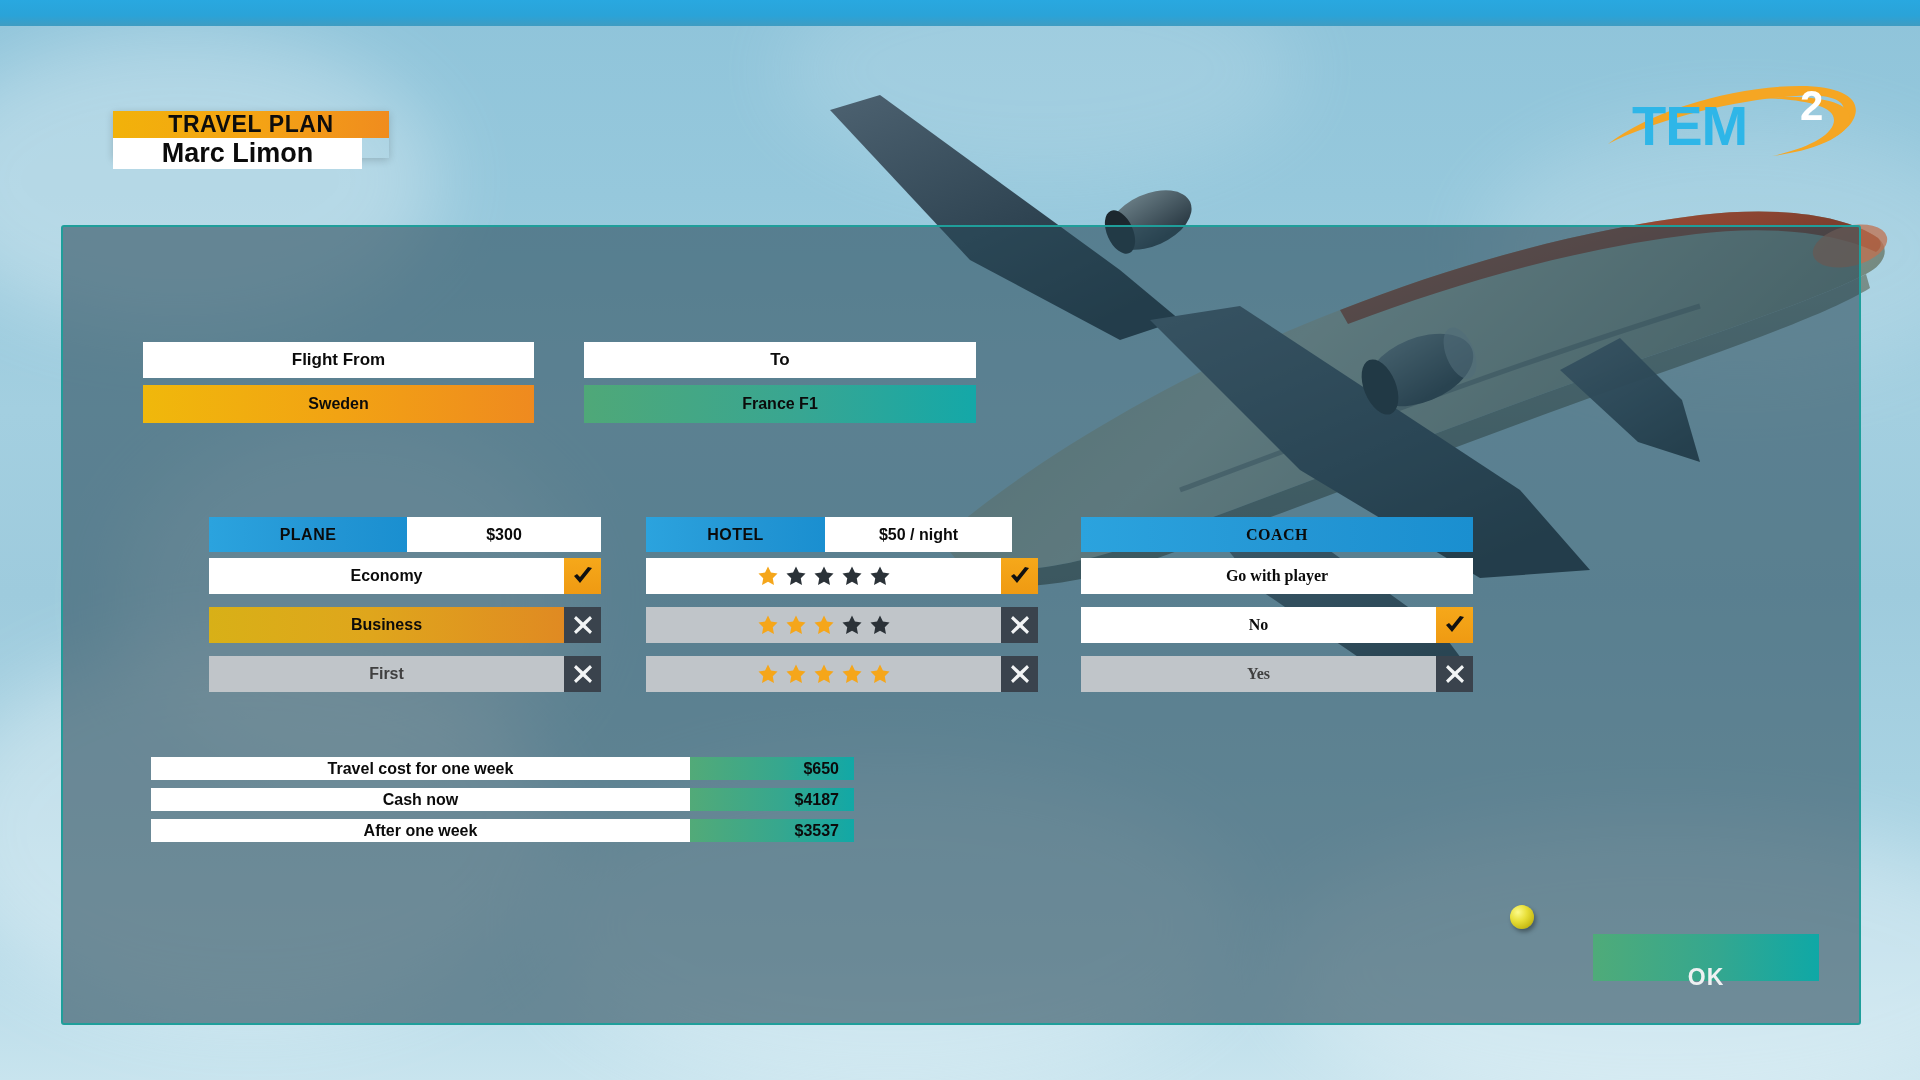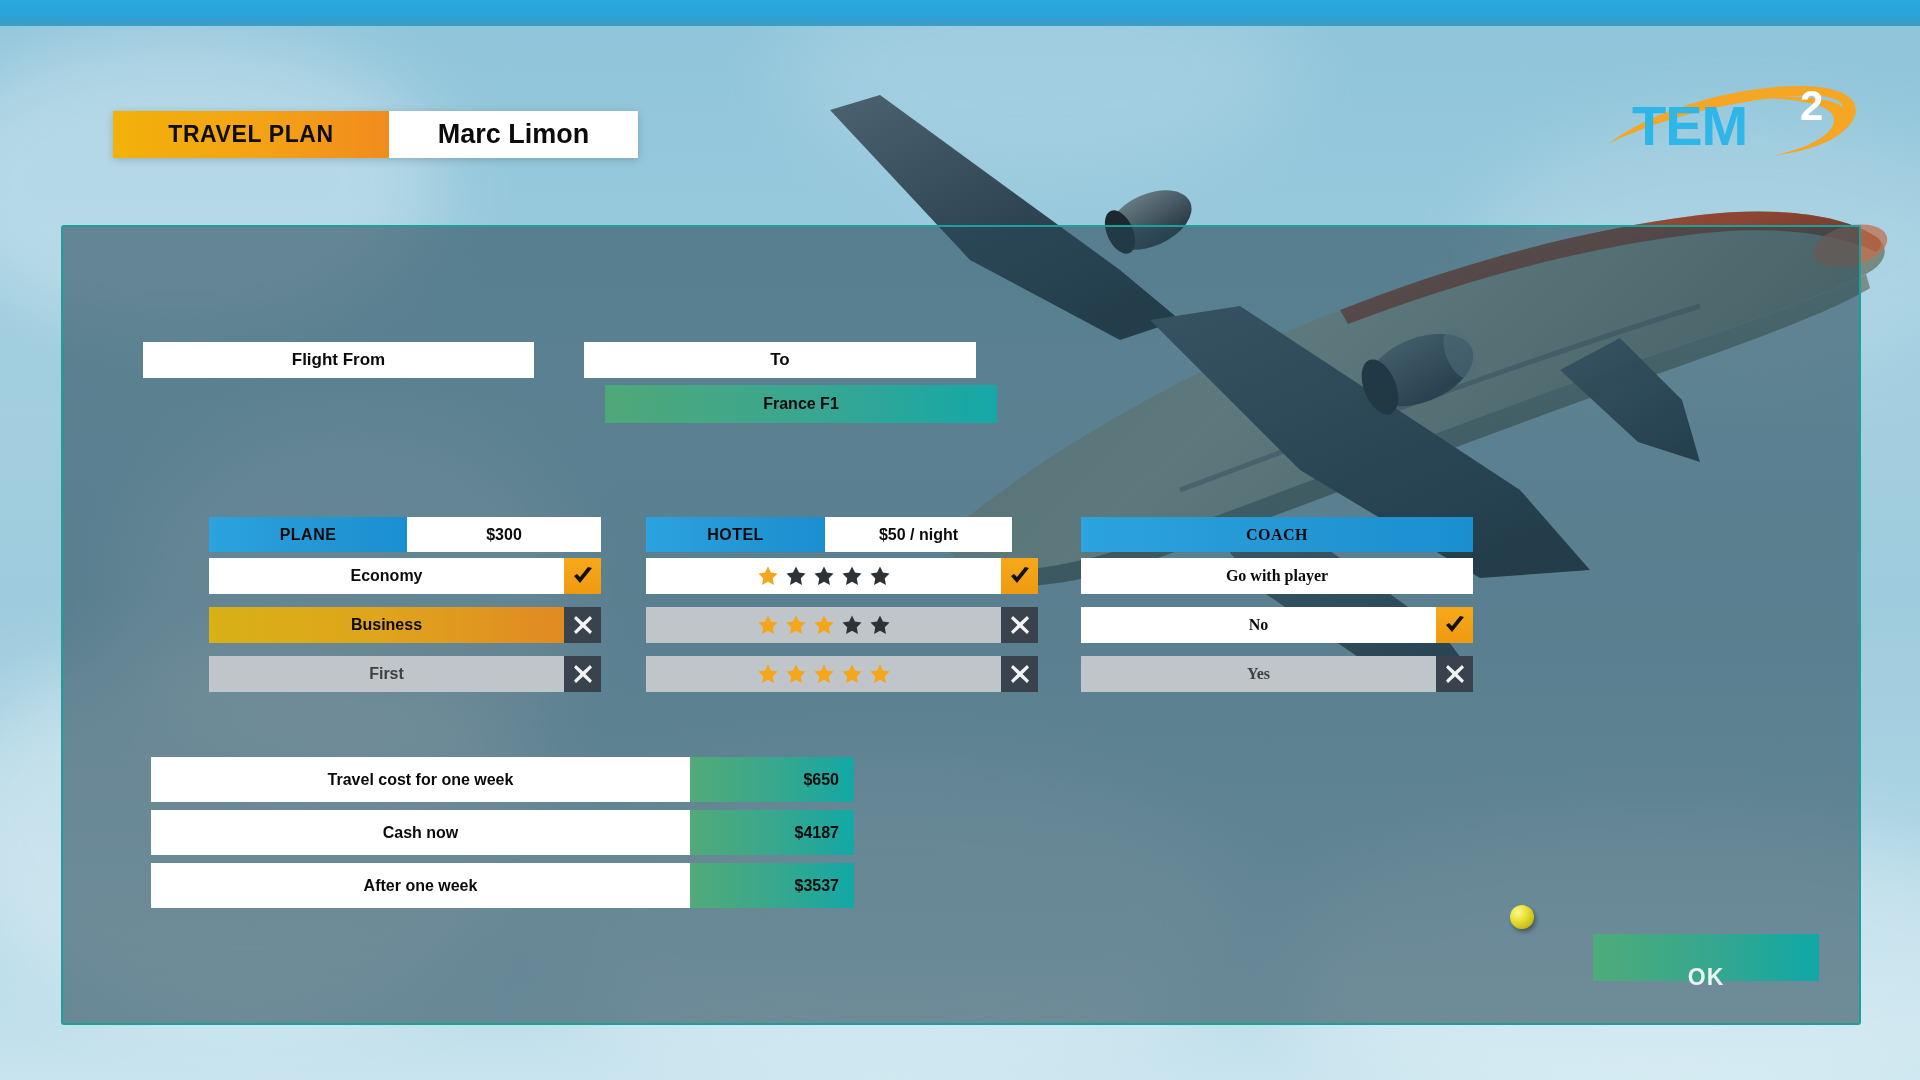--- a/index.html
+++ b/index.html
@@ -71,20 +71,21 @@
 
   
   #header-bar {
     position: absolute;
     left: 113px;
     top: 111px;
     display: flex;
     align-items: stretch;
     height: 47px;
     box-shadow: 0 2px 8px rgba(0,0,0,0.18);
+    flex-direction: column;
   }
   #plate-travel {
     width: 276px;
     background: linear-gradient(90deg, #f2b20a 0%, #f4a215 55%, #f08c1e 100%);
     display: flex; align-items: center; justify-content: center;
   }
   #plate-travel span {
     font-size: 23px; font-weight: bold; color: #0d0d0d; letter-spacing: .6px;
   }
   #plate-name {
@@ -128,21 +129,21 @@
     font-size: 17px;
     margin-bottom: 7px;
   }
   .fl-val { height: 38px; font-size: 16px; }
 
   #flight-group .fl-head { width: 391px; }
   #flight-group .fl-val  { width: 391px;
       background: linear-gradient(90deg, #f0b80b 0%, #f2a313 50%, #ef8a1f 100%); }
   #to-group .fl-head { width: 392px; }
   #to-group .fl-val  { width: 392px;
-      background: linear-gradient(90deg, #4fa878 0%, #38a692 55%, #14a8a8 100%); margin-left: 21px; }
+      background: linear-gradient(90deg, #4fa878 0%, #38a692 55%, #14a8a8 100%); }
 
   
   .opt-group { position: absolute; }
   #group-plane { left: 146px; top: 290px; width: 392px; }
   #group-hotel { left: 583px; top: 290px; width: 392px; }
   #group-coach { left: 1018px; top: 290px; width: 392px; font-family: Liberation Serif, serif; }
 
   .opt-header { display: flex; height: 35px; margin-bottom: 6px; }
   .opt-header .title {
     background: linear-gradient(90deg, #2ba3de 0%, #2496d4 55%, #1a8fd0 100%);
@@ -200,21 +201,21 @@
     background: #3a434d;
   }
   .opt-action svg { display: block; }
 
   
   .stars { display: flex; gap: 6px; align-items: center; }
   .star { width: 22px; height: 22px; display: block; }
 
   
   #summary { position: absolute; left: 88px; top: 530px; }
-  .sum-row { display: flex; height: 45px; margin-bottom: 8px; }
+  .sum-row { display: flex; height: 23px; margin-bottom: 8px; }
   .sum-row:last-child { margin-bottom: 0; }
   .sum-label {
     width: 539px;
     background: #ffffff;
     display: flex; align-items: center; justify-content: center;
     font-size: 16px; font-weight: bold; color: #0b0b0b;
   }
   .sum-value {
     width: 164px;
     background: linear-gradient(90deg, #52aa78 0%, #36a78e 55%, #12a8a6 100%);
@@ -353,20 +354,21 @@
     </div>
     <div id="plate-name">
       <span>Marc Limon</span>
     </div>
   </div>
 
   <div id="panel">
 
     <div id="flight-group">
       <div class="cell white fl-head">Flight From</div>
+      <div class="cell fl-val">Sweden</div>
     </div>
 
     <div id="to-group">
       <div class="cell white fl-head">To</div>
       <div class="cell fl-val">France F1</div>
     </div>
 
     <div class="opt-group" id="group-plane">
       <div class="opt-header">
         <div class="title">PLANE</div>

